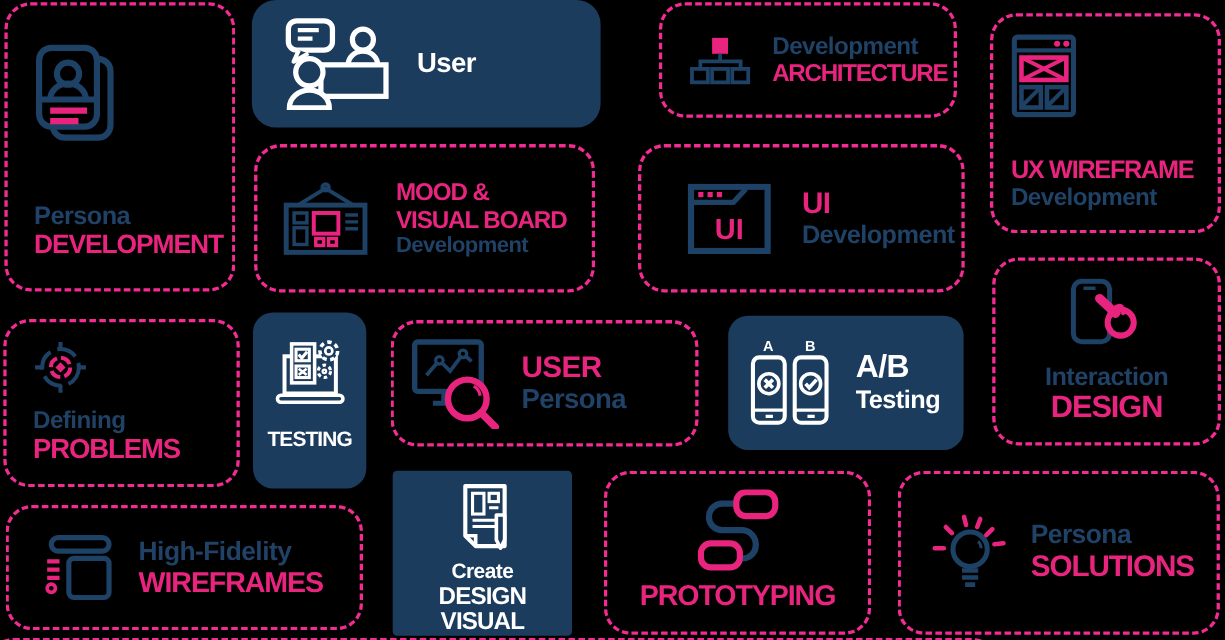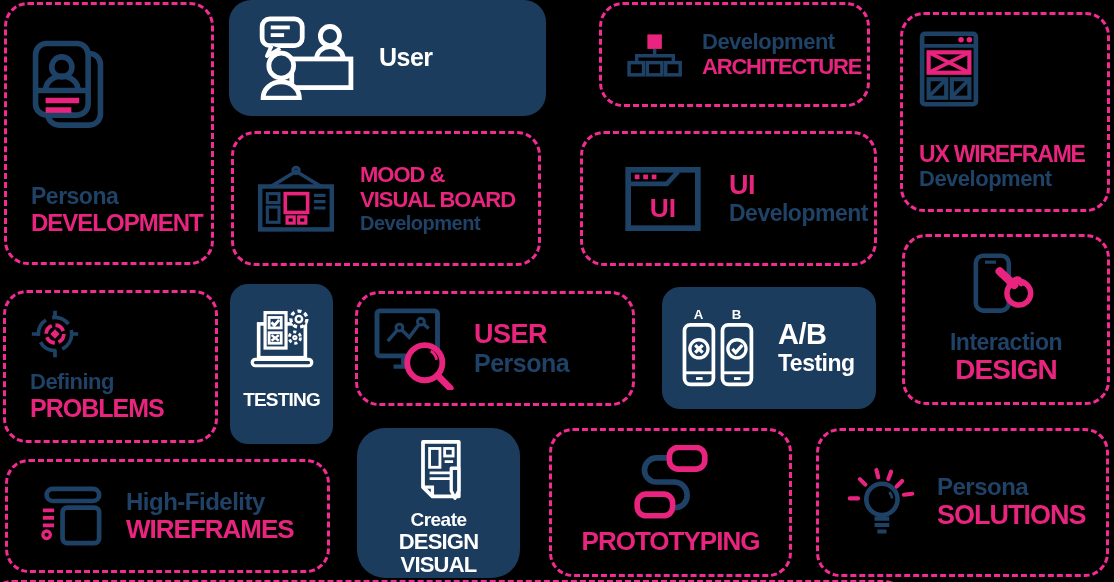--- a/index.html
+++ b/index.html
@@ -74,21 +74,21 @@
   #t11{left:902px;top:234px;width:208px;height:171px;align-items:center;padding:16px 0}
   #t11 .txt{margin-top:auto;text-align:center}
   #t11 .l0{color:var(--navytxt);font-size:23px}
   #t11 .l1{color:var(--pink);font-size:28px;letter-spacing:-1px}
 
   #t12{left:5px;top:459px;width:325px;height:114px;padding-left:32px}
   #t12 .icon{margin-right:24px}
   #t12 .l0{color:var(--navytxt);font-size:24px}
   #t12 .l1{color:var(--pink);font-size:26px;letter-spacing:-1px}
 
-  #t13{left:357px;top:428px;width:163px;height:150px;border-radius:28px;align-items:center;padding-top:12px}
+  #t13{left:357px;top:428px;width:163px;height:150px;border-radius:4px;align-items:center;padding-top:12px}
   #t13 .txt{margin-top:6px;text-align:center}
   #t13 .l{line-height:1.05}
   #t13 .l0{color:#fff;font-size:19px}
   #t13 .l1,#t13 .l2{color:#fff;font-size:22px;letter-spacing:-0.8px}
 
   #t14{left:549px;top:428px;width:243px;height:149px;align-items:center;padding-top:14px}
   #t14 .txt{margin-top:8px;text-align:center}
   #t14 .l0{color:var(--pink);font-size:26px;letter-spacing:-1px}
 
   #t15{left:816px;top:428px;width:293px;height:149px;padding-left:28px}

